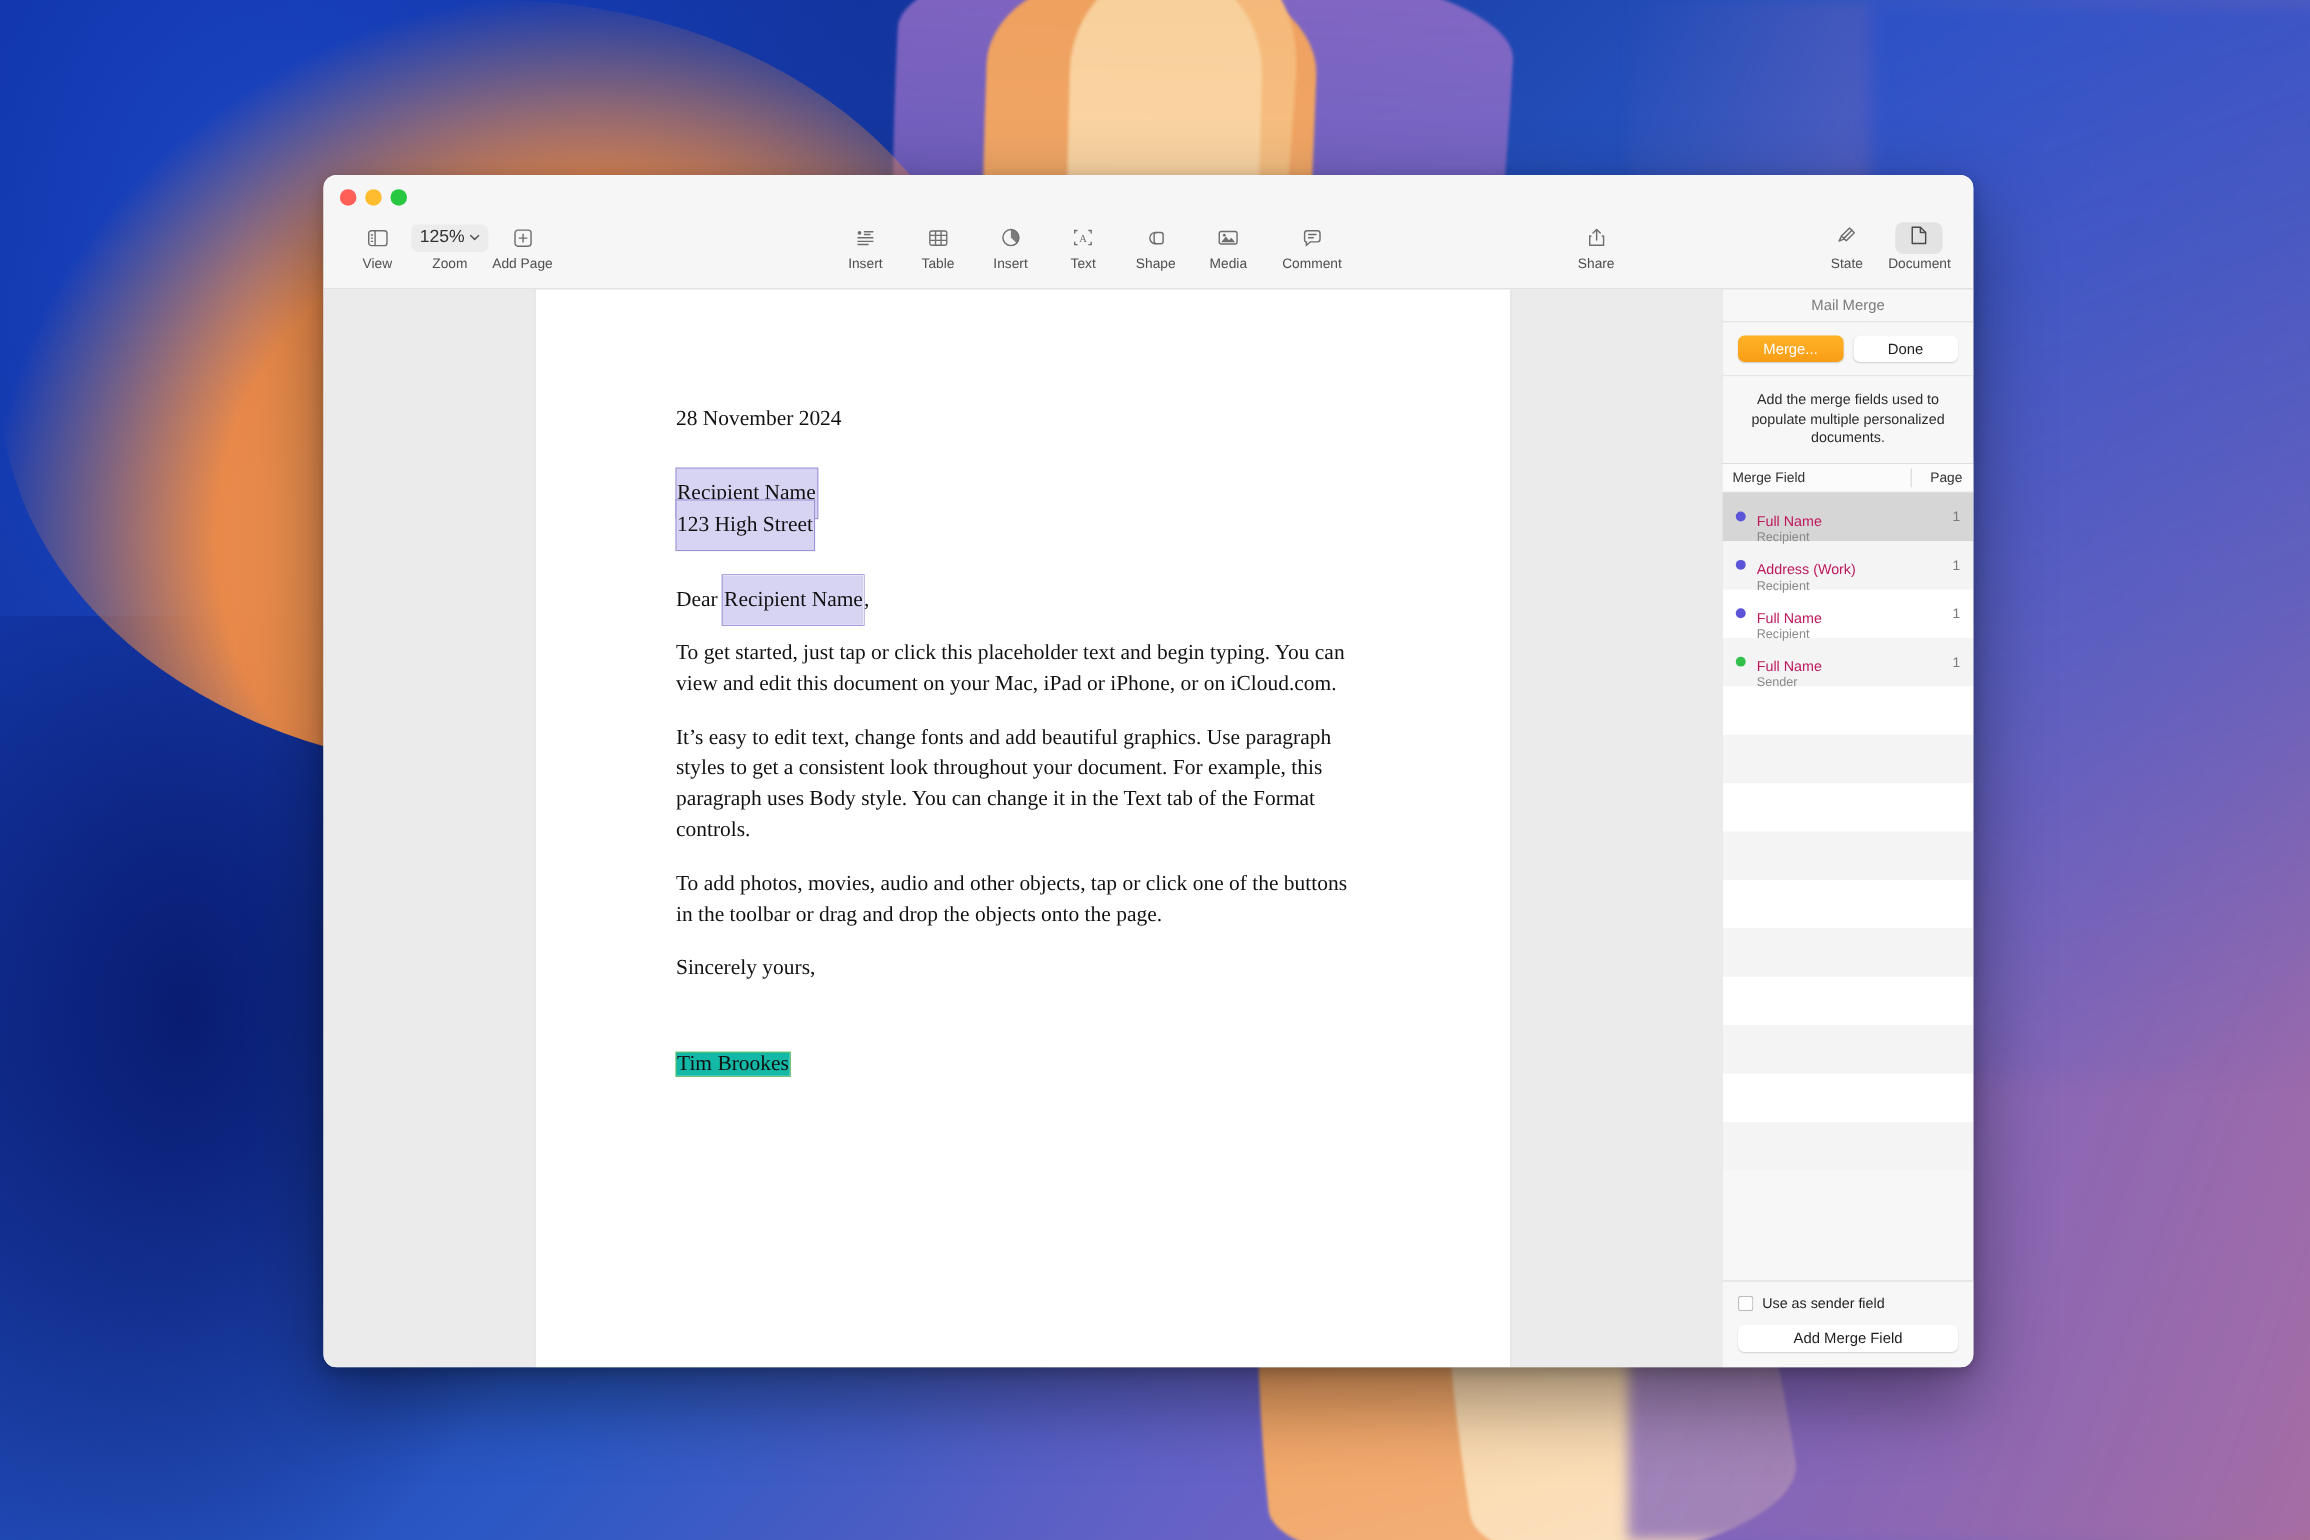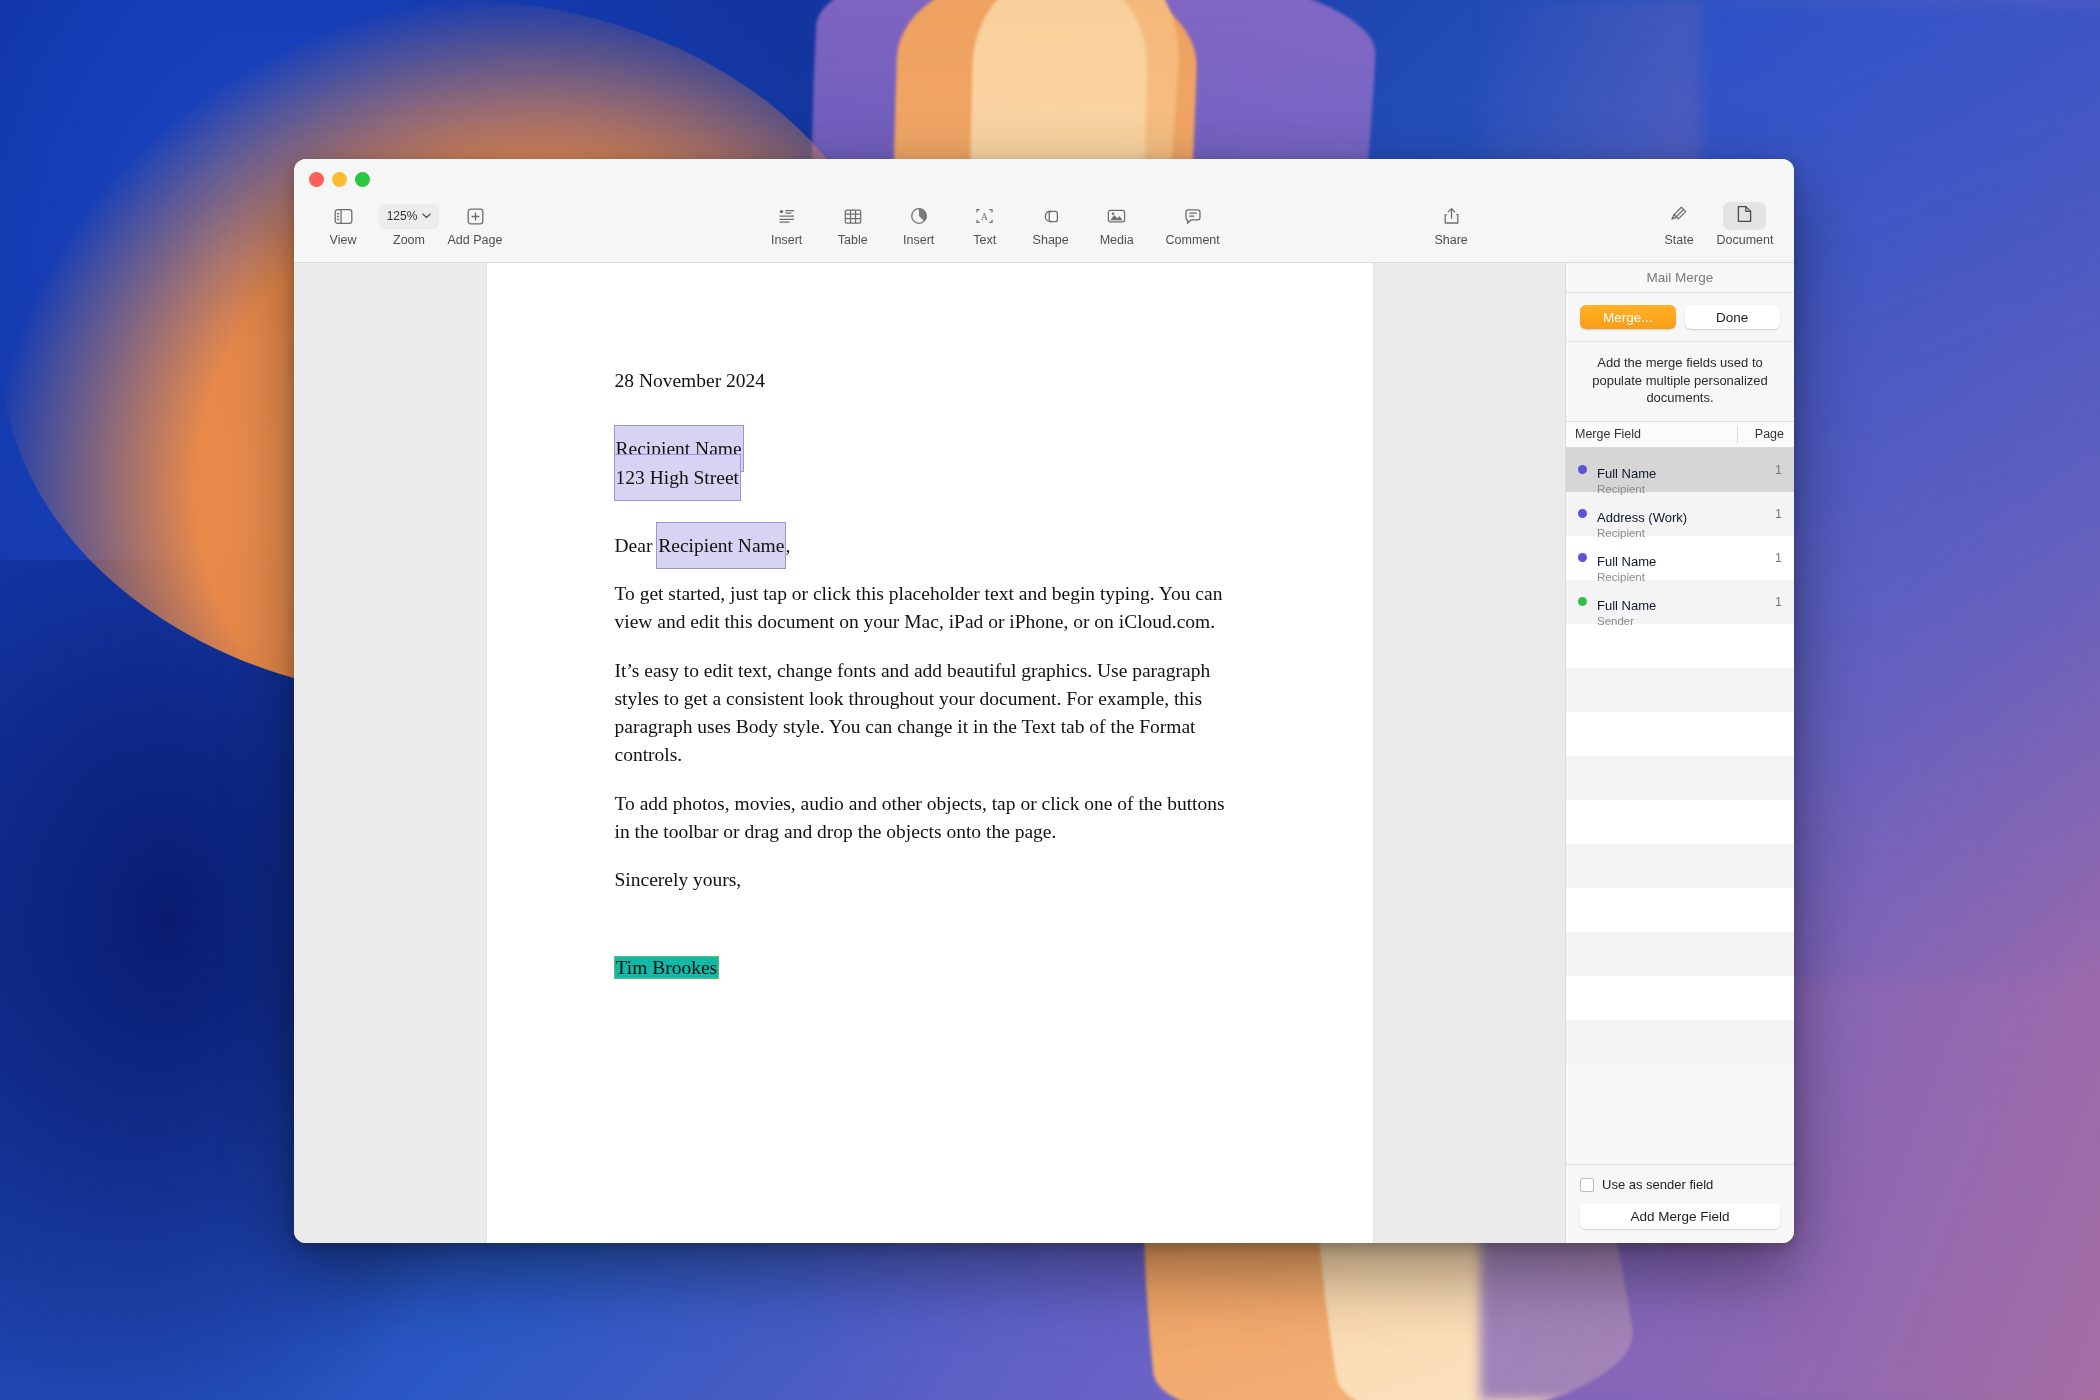--- a/index.html
+++ b/index.html
@@ -153,21 +153,21 @@
     color: #6e6e6e;
   }
   .tb-label {
     font-size: 12.5px; color: #4f4f4f; margin-top: 4px; white-space: nowrap;
   }
   .zoom-box {
     display: flex; align-items: center; gap: 5px;
     background: #ececec;
     border-radius: 6px;
     padding: 3px 8px;
-    font-size: 12px; color: #333;
+    font-size: 16px; color: #333;
     height: 25px;
   }
   .spacer-1 { width: 300px; }
   .spacer-2 { width: 230px; }
   .spacer-3 { width: 205px; }
   .tb-item.selected .tb-icon-box {
     background: #e3e3e3;
     border-radius: 7px;
     padding: 3px 14px;
   }
@@ -284,21 +284,21 @@
     cursor: default;
   }
   .row.alt { background: #f4f4f4; }
   .row.selected { background: #d6d6d6; }
   .row-dot {
     width: 9px; height: 9px; border-radius: 50%;
     margin: 0 10px 0 12px;
     flex: 0 0 auto;
   }
   .row-text { flex: 1 1 auto; min-width: 0; }
-  .row-name { font-size: 13px; color: #0f172a; line-height: 1.15; margin-top: 24px; }
+  .row-name { font-size: 13px; color: #be185d; line-height: 1.15; margin-top: 24px; }
   .row-sub  { font-size: 11.5px; color: #8a8a8a; line-height: 1.25; }
   .row-page { width: 56px; padding-right: 12px; text-align: right; font-size: 12.5px; color: #7a7a7a; }
   .erow { height: 44px; background: #ffffff; }
   .erow.alt { background: #f4f4f4; }
   .panel-footer {
     border-top: 1px solid #dcdcdc;
     padding: 12px 14px 14px;
     flex: 0 0 auto;
     background: #f7f7f7;
   }

